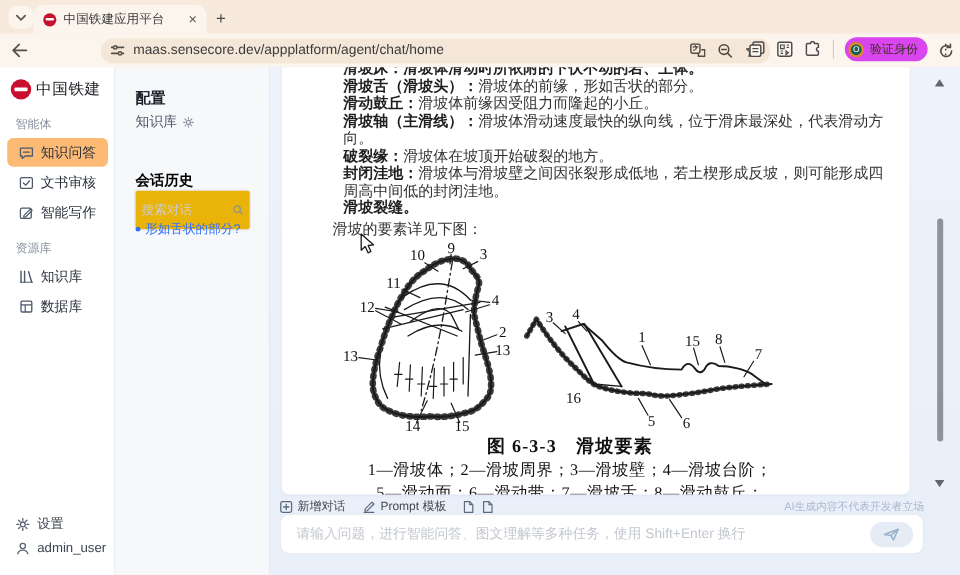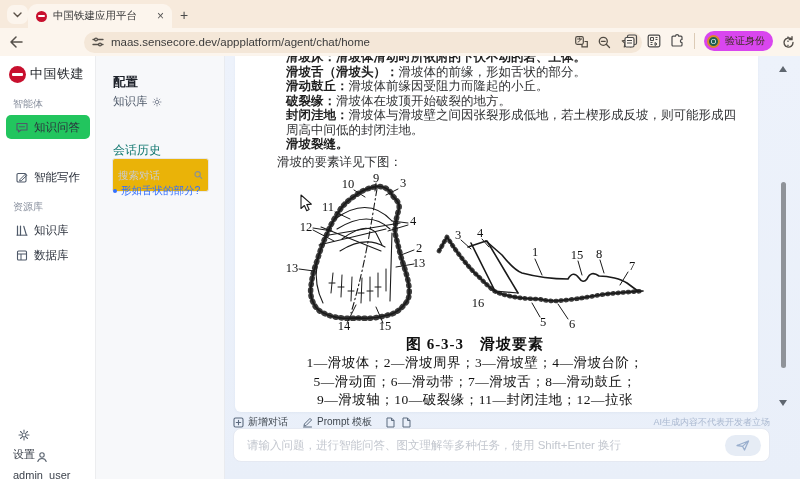--- a/index.html
+++ b/index.html
@@ -39,34 +39,34 @@
   .app { position:absolute; top:56px; left:0; width:800px; height:423px; display:flex; }
 
   .sidebar { width:96px; background:#fff; border-right:1px solid #ECEDEF; position:relative; flex:0 0 auto; }
   .logo-row { position:absolute; top:9px; left:9px; display:flex; align-items:center; gap:4px; }
   .logo-mark { width:17px; height:17px; border-radius:50%; background:#C8102E; position:relative; flex:0 0 auto; }
   .logo-mark:after { content:""; position:absolute; left:3px; top:7px; width:11px; height:3px; background:#fff; border-radius:1px; }
   .logo-text { font-size:13px; font-weight:normal; color:#23262b; letter-spacing:.5px; white-space:nowrap; }
   .side-section { position:absolute; left:13px; font-size:10px; color:#8A919F; }
   .side-item { position:absolute; left:6px; width:84px; height:24px; border-radius:5px;
     display:flex; align-items:center; padding-left:10px; gap:6px; color:#2b313c; font-size:11.5px; }
-  .side-item.active { background:#22c55e; }
+  .side-item.active { background:#fdba74; }
   .side-item .ic { color:#4E5969; display:flex; }
-  .side-foot { position:absolute; left:13px; display:flex; align-items:center; gap:6px; font-size:11px; color:#3d434d;flex-direction:column; }
+  .side-foot { position:absolute; left:13px; display:flex; align-items:center; gap:6px; font-size:11px; color:#3d434d; }
   .side-foot .ic { color:#5b6470; display:flex; }
 
   .config { width:129px; background:#F7F8FA; border-right:1px solid #E9EBEF; position:relative; flex:0 0 auto; }
   .cfg-title { position:absolute; left:17px; top:18px; font-size:12.5px; font-weight:bold; color:#1D2129; }
   .cfg-kb { position:absolute; left:17px; top:38px; font-size:11.5px; color:#4E5969; display:flex; align-items:center; gap:4px; }
   .cfg-select { position:absolute; left:16px; top:53px; width:97px; height:20px; background:#fff;
     border:1px solid #E5E6EB; border-radius:3px; display:flex; align-items:center; padding:0 5px; }
   .cfg-select input, .cfg-search input { border:0; outline:0; width:100%; font-size:10.5px; color:#4E5969;
     background:transparent; font-family:"Liberation Sans",sans-serif; }
   .cfg-select input::placeholder, .cfg-search input::placeholder { color:#C9CDD4; }
-  .cfg-hist { position:absolute; left:17px; top:86px; font-size:12px; font-weight:normal; color:#0f766e; }
+  .cfg-hist { position:absolute; left:17px; top:86px; font-size:12px; font-weight:bold; color:#000000; }
   .cfg-search { position:absolute; left:16px; top:102px; width:97px; height:20px; background:#eab308;
     border:1px solid #E5E6EB; border-radius:3px; display:flex; align-items:center; padding:16px 5px; gap:3px; }
   .hist-item { position:absolute; left:17px; top:128px; font-size:10.5px; color:#3370FF; display:flex; gap:4px; align-items:center; white-space:nowrap; }
   .hist-dot { width:4px; height:4px; border-radius:50%; background:#3370FF; flex:0 0 auto; }
 
   .main { flex:1; position:relative; background:linear-gradient(180deg,#EDF2FB 0%,#E9EFF9 100%); }
 
   .card { position:absolute; left:10px; top:0; width:523px; height:356px; background:#fff;
     border-radius:0 0 6px 6px; overflow:hidden; box-shadow:0 1px 3px rgba(40,70,120,.05); }
   .msg { position:absolute; left:15px; right:12px; top:-6px; font-size:12.5px; line-height:14.5px; color:#303133;margin-left:27px; }
@@ -193,20 +193,29 @@
 
     <div class="side-item active" style="top:59px">
       <span class="ic">
           <svg width="12" height="11" viewBox="0 0 12 11">
             <path d="M1 1.5h10v6.5H5l-2.5 2v-2H1z" stroke="currentColor" stroke-width="1.1" fill="none" stroke-linejoin="round"></path>
             <path d="M3.5 4.8h5" stroke="currentColor" stroke-width="1" stroke-linecap="round"></path>
           </svg>
         </span>
       <span>知识问答</span>
     </div>
+    <div class="side-item" style="top:84px">
+      <span class="ic">
+          <svg width="12" height="11" viewBox="0 0 12 11">
+            <rect x="1" y="1" width="10" height="9" rx="1.2" stroke="currentColor" stroke-width="1.1" fill="none"></rect>
+            <path d="M3.5 5.5l2 1.8 3-3.5" stroke="currentColor" stroke-width="1.1" fill="none" stroke-linecap="round" stroke-linejoin="round"></path>
+          </svg>
+        </span>
+      <span>文书审核</span>
+    </div>
     <div class="side-item" style="top:109px">
       <span class="ic">
           <svg width="12" height="11" viewBox="0 0 12 11">
             <rect x="1" y="1.5" width="9" height="8.5" rx="1.2" stroke="currentColor" stroke-width="1.1" fill="none"></rect>
             <path d="M4 7.5l5.5-5.5 1.3 1.3L5.3 8.8 3.7 9z" stroke="currentColor" stroke-width="1" fill="none" stroke-linejoin="round"></path>
           </svg>
         </span>
       <span>智能写作</span>
     </div>
 
@@ -280,20 +289,21 @@
 
   <div class="main">
 
     <div class="card">
       <div class="msg">
         <div class="def-line">
           <span class="term">滑坡床：滑坡体滑动时所依附的下伏不动的岩、土体。</span>
         </div>
         <div class="def-line"><span class="term">滑坡舌（滑坡头）：</span><span>滑坡体的前缘，形如舌状的部分。</span></div>
         <div class="def-line"><span class="term">滑动鼓丘：</span><span>滑坡体前缘因受阻力而隆起的小丘。</span></div>
+        <div class="def-line"><span class="term">滑坡轴（主滑线）：</span><span>滑坡体滑动速度最快的纵向线，位于滑床最深处，代表滑动方向。</span></div>
         <div class="def-line"><span class="term">破裂缘：</span><span>滑坡体在坡顶开始破裂的地方。</span></div>
         <div class="def-line"><span class="term">封闭洼地：</span><span>滑坡体与滑坡壁之间因张裂形成低地，若土楔形成反坡，则可能形成四周高中间低的封闭洼地。</span></div>
         <div class="def-line"><span class="term">滑坡裂缝。</span><span></span></div>
         <div class="intro-line">滑坡的要素详见下图：</div>
 
         <svg class="diagram fig-svg" width="525" height="160" viewBox="0 0 525 160">
           <g fill="none" stroke="#1a1a1a" stroke-linecap="round" stroke-linejoin="round">
 
             <path stroke-width="5.5" stroke-dasharray="1.2 4.6" opacity=".85" d="M105,16 C113,14 121,18 123,24 C128,30 131,32 130,38 C127,48 126,54 126,62 C128,70 130,78 132,86 C135,96 139,106 140,116 C141,126 139,130 135,134 C130,140 125,143 119,144 C109,147 99,148 89,147 C79,148 67,147 59,144 C51,141 47,138 45,133 C42,128 41,122 42,115 C43,106 45,98 48,90 C51,80 54,71 58,63 C61,55 65,48 69,42 C73,35 79,29 86,25 C92,20 99,17 105,16 Z"></path>
             <path stroke-width="1.8" d="M105,16 C113,14 121,18 123,24 C128,30 131,32 130,38 C127,48 126,54 126,62 C128,70 130,78 132,86 C135,96 139,106 140,116 C141,126 139,130 135,134 C130,140 125,143 119,144 C109,147 99,148 89,147 C79,148 67,147 59,144 C51,141 47,138 45,133 C42,128 41,122 42,115 C43,106 45,98 48,90 C51,80 54,71 58,63 C61,55 65,48 69,42 C73,35 79,29 86,25 C92,20 99,17 105,16 Z"></path>

